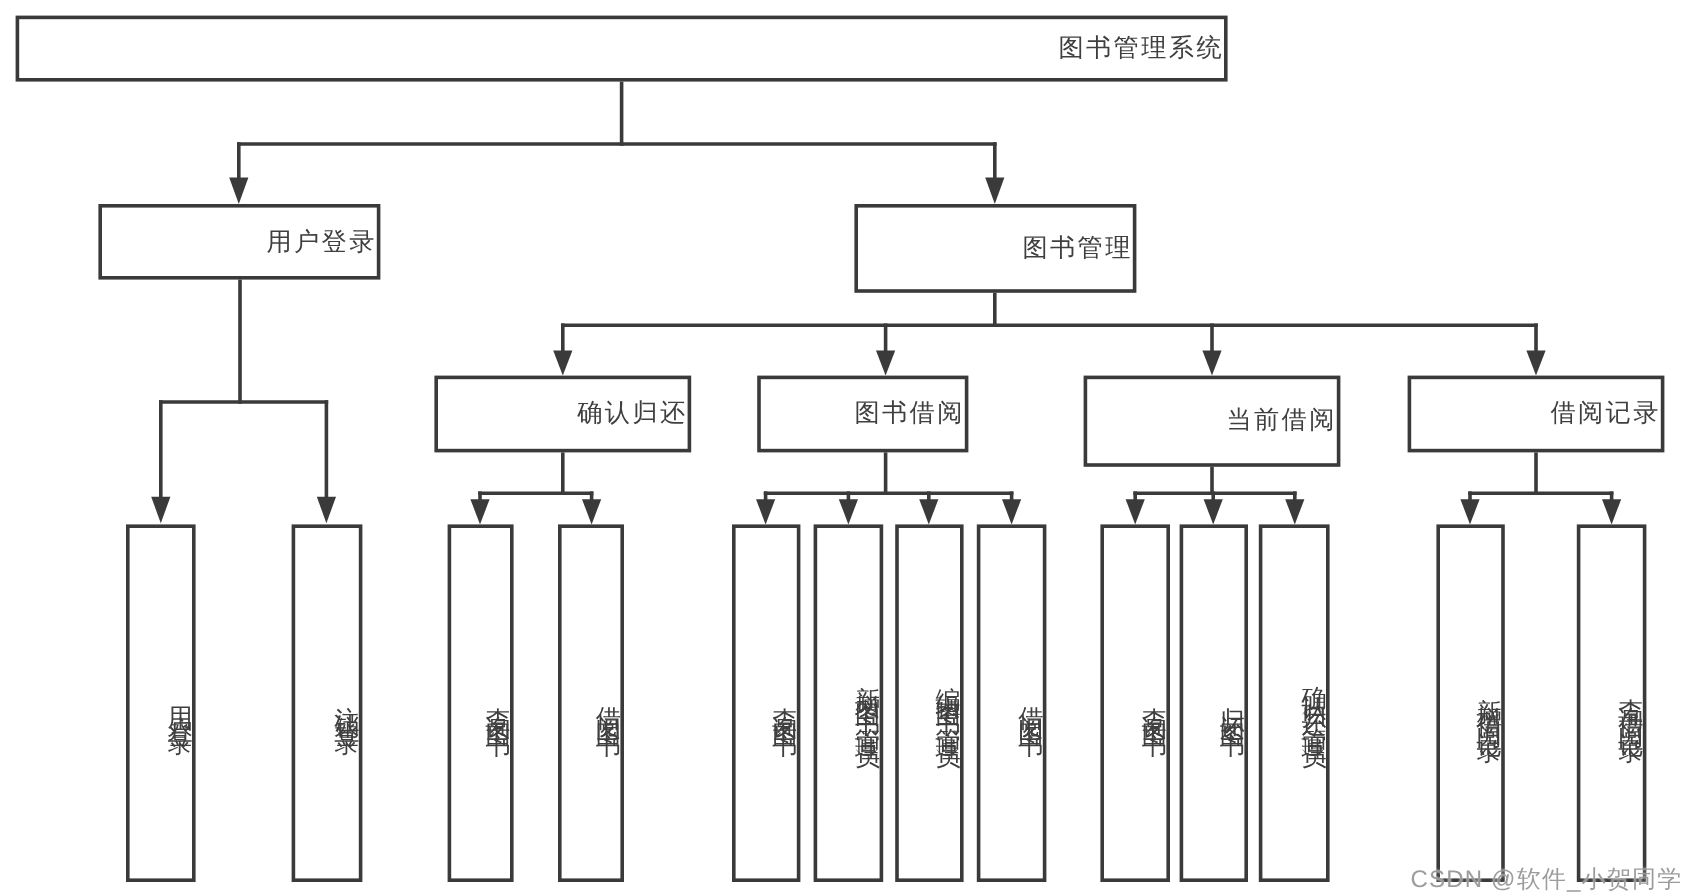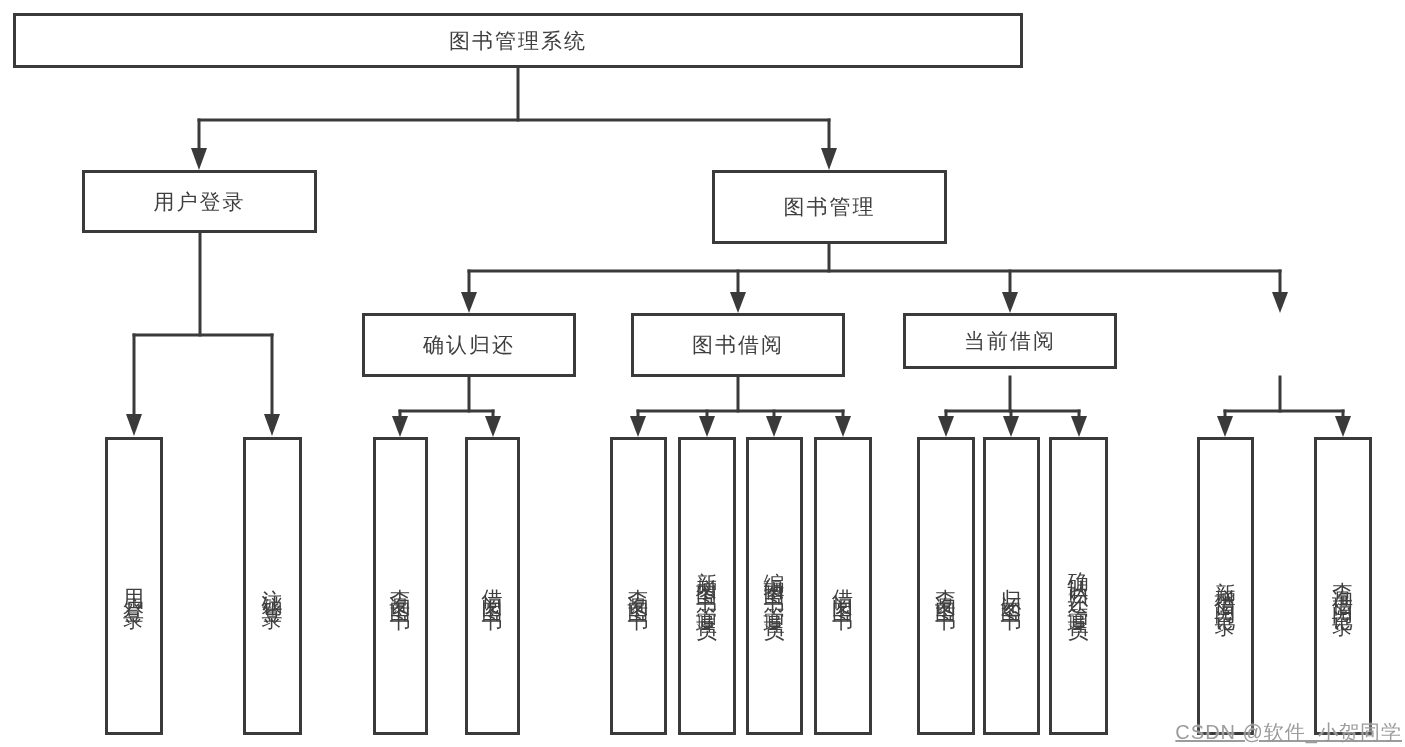--- a/index.html
+++ b/index.html
@@ -20,21 +20,21 @@
   }
   .wires polygon { fill: #3a3a3a; stroke: none; }
   .box {
     position: absolute;
     z-index: 2;
     background: #ffffff;
     border: 3px solid #3a3a3a;
     box-sizing: border-box;
     display: flex;
     align-items: center;
-    justify-content: center;
+    justify-content: flex-end;
   }
   .lbl {
     font-size: 21px;
     color: #3f3f3f;
     letter-spacing: 2px;
     white-space: nowrap;
     line-height: 1.2;
   }
   .vlbl {
     writing-mode: vertical-rl;
@@ -46,21 +46,20 @@
   .watermark {
     position: absolute;
     z-index: 3;
     top: 719px;
     right: 3px;
     font-size: 20px;
     color: rgba(148, 148, 148, 0.92);
     letter-spacing: 1px;
     text-shadow: 0 0 2px #ffffff;
     white-space: nowrap;
-    text-decoration: underline;
   }
 </style>
 </head>
 <body>
 
 <div class="stage">
 
   <svg class="wires" width="1405" height="747" viewBox="0 0 1405 747">
 
     <g>
@@ -144,25 +143,28 @@
   <div class="box" style="left:82px;top:170px;width:235px;height:63px">
     <span class="lbl">用户登录</span>
   </div>
   <div class="box" style="left:712px;top:170px;width:235px;height:74px">
     <span class="lbl">图书管理</span>
   </div>
 
   <div class="box" style="left:362px;top:313px;width:214px;height:64px">
     <span class="lbl">确认归还</span>
   </div>
-  <div class="box" style="left:631px;top:313px;width:214px;height:64px">
+  <div class="box" style="left:631px;top:313px;width:176px;height:64px">
     <span class="lbl">图书借阅</span>
   </div>
-  <div class="box" style="left:903px;top:313px;width:214px;height:56px">
+  <div class="box" style="left:903px;top:313px;width:214px;height:76px">
     <span class="lbl">当前借阅</span>
+  </div>
+  <div class="box" style="left:1173px;top:313px;width:214px;height:64px">
+    <span class="lbl">借阅记录</span>
   </div>
 
   <div class="box" style="left:105px;top:437px;width:58px;height:298px">
     <span class="lbl vlbl">用户登录</span>
   </div>
   <div class="box" style="left:243px;top:437px;width:59px;height:298px">
     <span class="lbl vlbl">注销登录</span>
   </div>
   <div class="box" style="left:373px;top:437px;width:55px;height:298px">
     <span class="lbl vlbl">查询图书</span>

